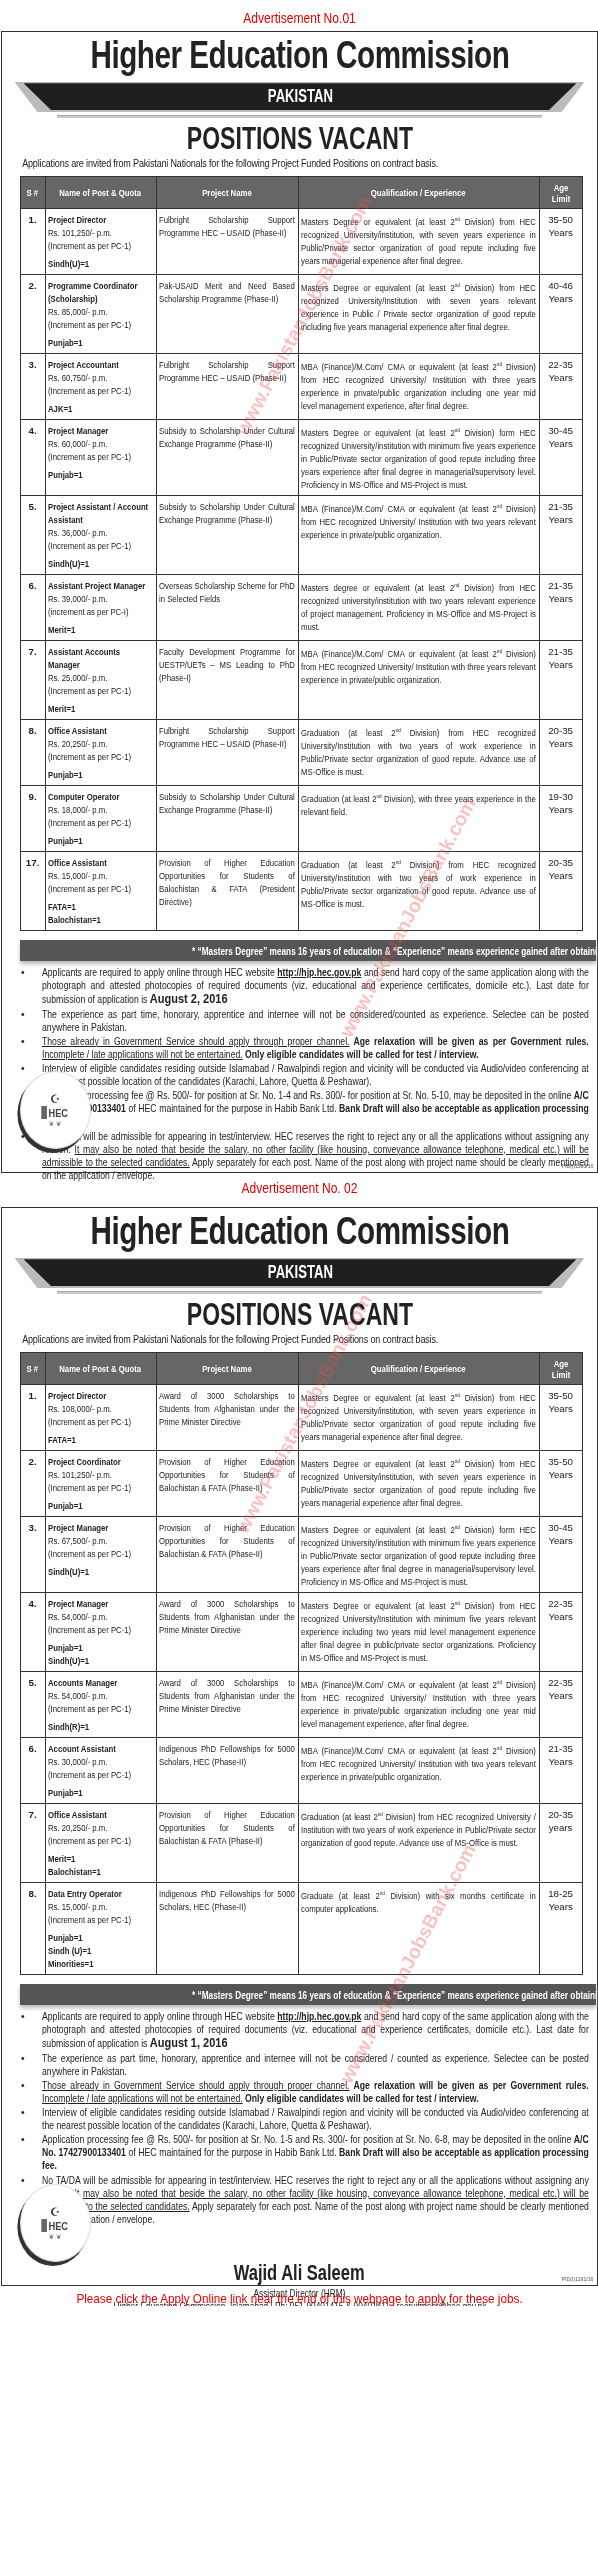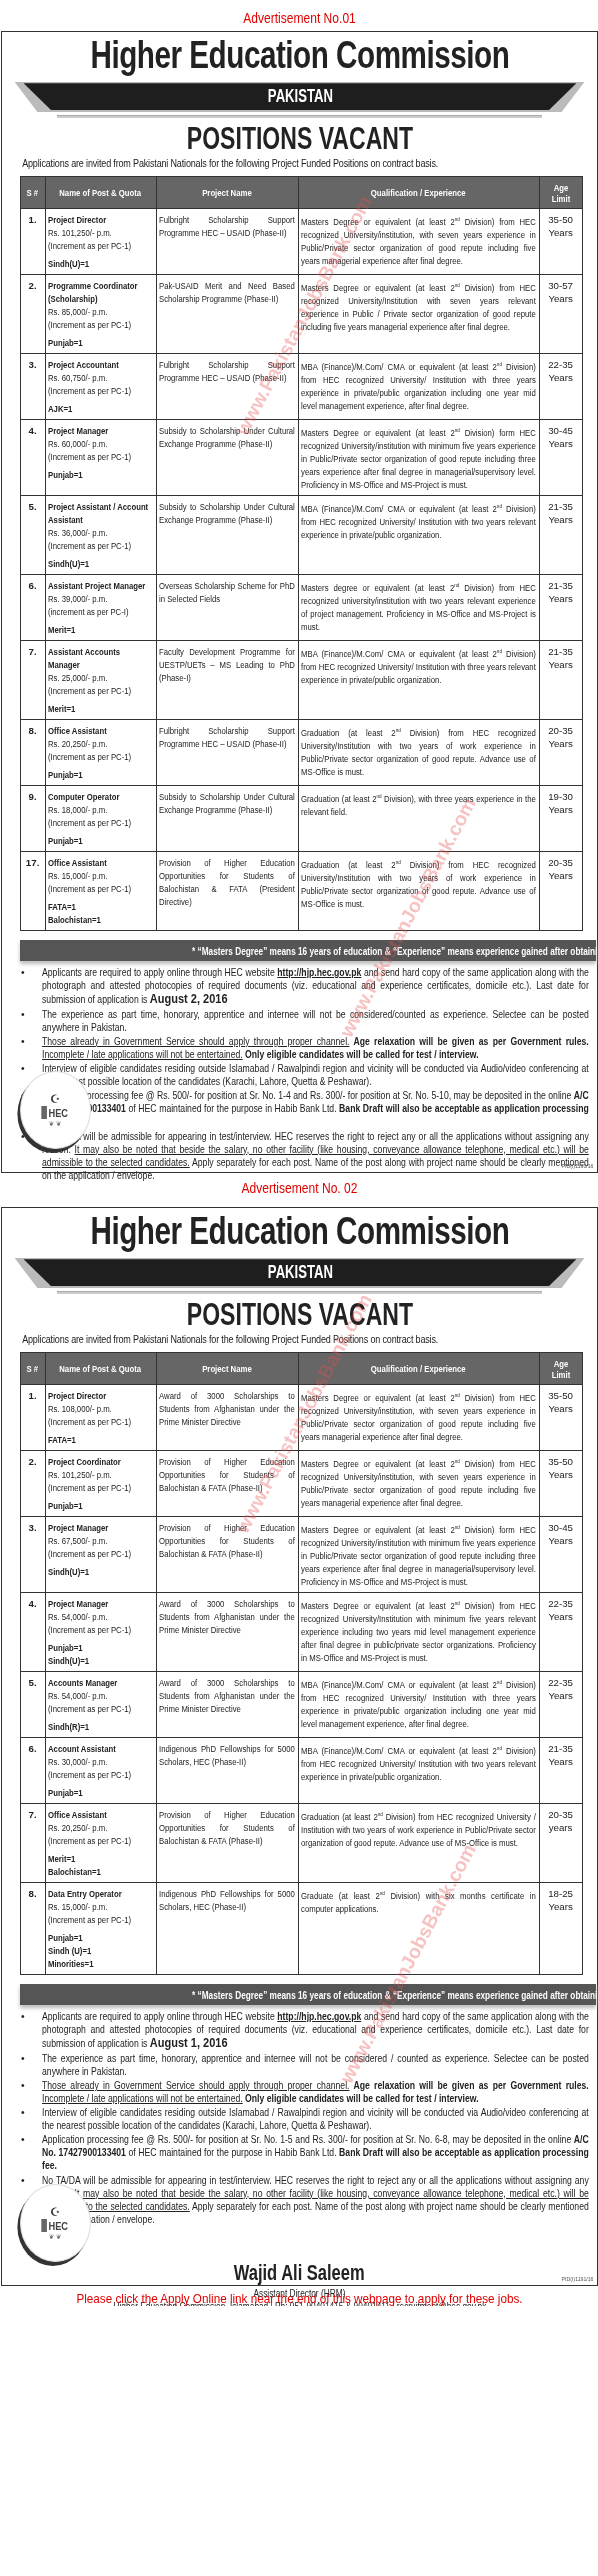--- a/index.html
+++ b/index.html
@@ -126,21 +126,21 @@
                 <div class="quota quota-gap">Punjab=1</div>
               </div>
             </td>
             <td>
               <div class="cellw proj">Pak-USAID Merit and Need Based Scholarship Programme (Phase-II)</div>
             </td>
             <td>
               <div class="cellw qual">Masters Degree or equivalent (at least 2<sup>nd</sup> Division) from HEC recognized University/Institution with seven years relevant experience in Public / Private sector organization of good repute including five years managerial experience after final degree.</div>
             </td>
             <td class="age">
-              <div class="age">30-57 Years</div>
+              <div class="age">40-46 Years</div>
             </td>
           </tr>
           <tr>
             <td class="sn">
               <div>3.</div>
             </td>
             <td>
               <div class="cellw">
                 <div class="post-title">Project Accountant</div>
                 <div>Rs. 60,750/- p.m.</div>

